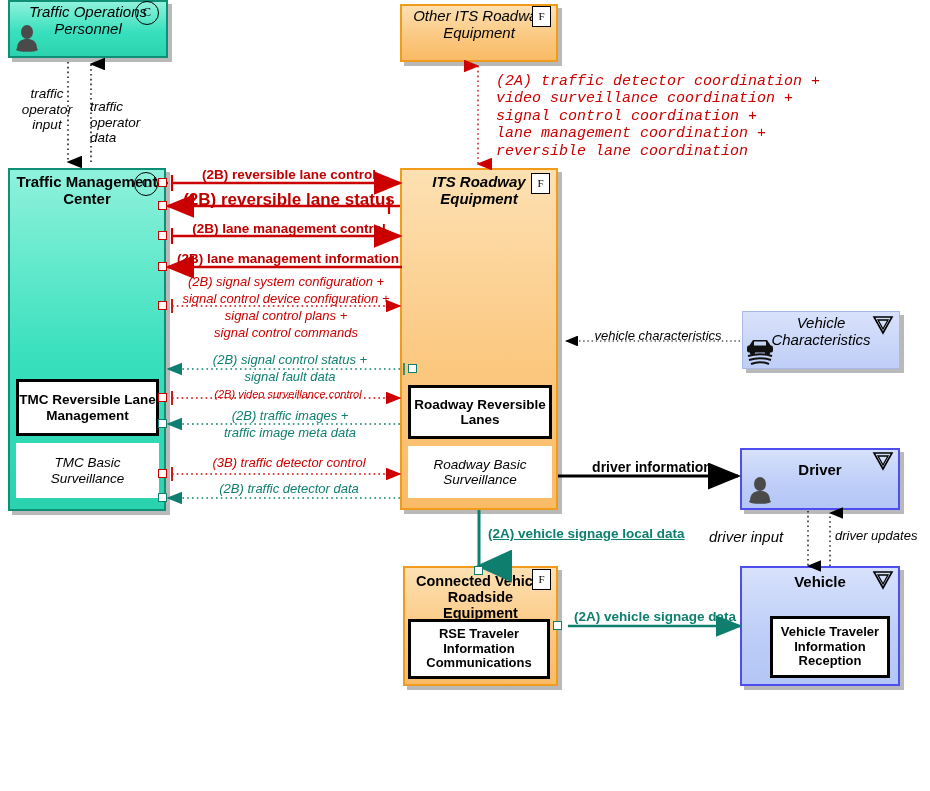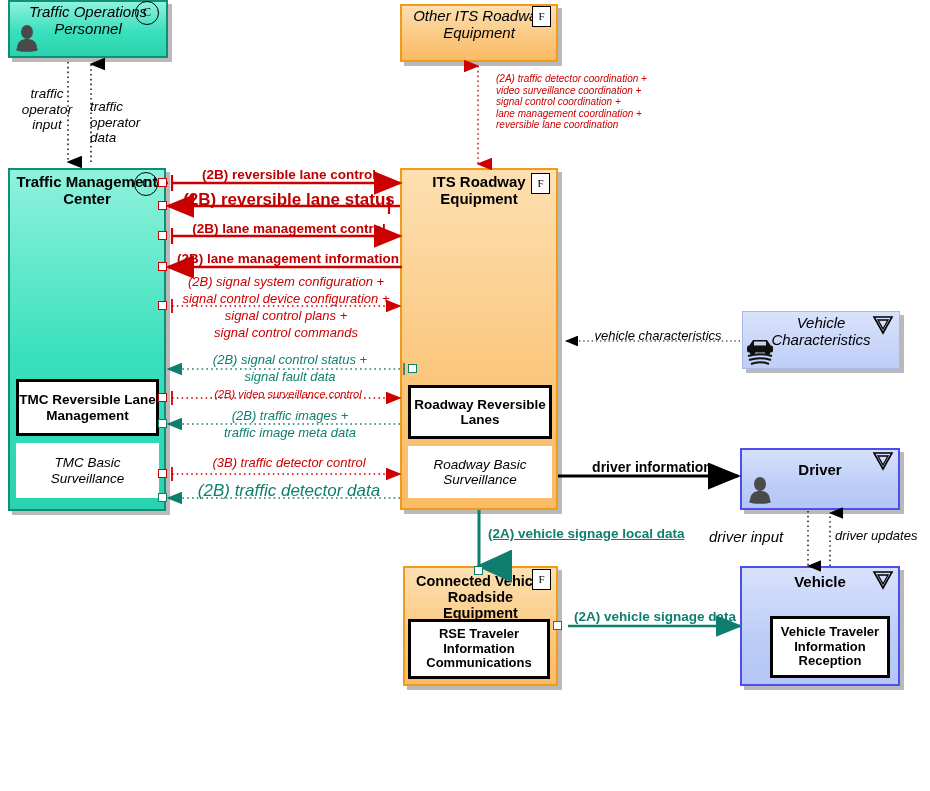--- a/index.html
+++ b/index.html
@@ -235,21 +235,21 @@
     <div class="shadow"></div>
     <div class="body"></div>
     <div class="title it-b" style="font-size: 15px; padding-top: 4px; white-space: pre-line;">Other ITS Roadway
 Equipment</div>
     <div class="badge-f" style="right:7px;top:2px;">F</div>
   </div>
 
   <div class="node orange" style="left:400px;top:168px;width:158px;height:342px;">
     <div class="shadow"></div>
     <div class="body"></div>
-    <div class="title bd" style="font-size: 15px; padding-top: 6px; white-space: pre-line;">ITS Roadway
+    <div class="title bd" style="font-size: 15px; padding-top: 6px; white-space: pre-line; font-style: italic;">ITS Roadway
 Equipment</div>
     <div class="badge-f" style="right:8px;top:5px;">F</div>
     <div class="sub hi" style="left: 8px; top: 217px; width: 144px; height: 54px; font-size: 13.5px; white-space: pre-line;">Roadway Reversible
 Lanes</div>
     <div class="sub lo" style="left: 8px; top: 278px; width: 144px; height: 52px; font-size: 13.5px; white-space: pre-line;">Roadway Basic
 Surveillance</div>
   </div>
 
   <div class="node orange" style="left:403px;top:566px;width:155px;height:120px;">
     <div class="shadow"></div>
@@ -335,21 +335,21 @@
   <div class="port teal" style="left:474px;top:566px;"></div>
   <div class="port teal" style="left:553px;top:621px;"></div>
 
   <div class="lbl blk c" style="left:14px;top:86px;width:66px;font-size:13.5px;font-style:italic;white-space:pre-line;">traffic
 operator
 input</div>
   <div class="lbl blk c" style="left:90px;top:99px;width:74px;font-size:13.5px;font-style:italic;white-space:pre-line;text-align:left;">traffic
 operator
 data</div>
 
-  <div class="lbl red" style="left:496px;top:73px;font-size:10px;font-style:italic;white-space:pre-line;">(2A) traffic detector coordination +
+  <div class="lbl red" style="left:496px;top:73px;font-size:15px;font-style:italic;white-space:pre-line;font-family:Liberation Mono, monospace;">(2A) traffic detector coordination +
 video surveillance coordination +
 signal control coordination +
 lane management coordination +
 reversible lane coordination</div>
 
   <div class="lbl dred c" style="left:178px;top:167px;width:222px;font-size:13.5px;">(2B) reversible lane control</div>
   <div class="lbl dred c" style="left:178px;top:190px;width:222px;font-size:17px;">(2B) reversible lane status</div>
   <div class="lbl dred c" style="left:178px;top:221px;width:222px;font-size:13.5px;">(2B) lane management control</div>
   <div class="lbl dred c" style="left:170px;top:251px;width:236px;font-size:13.5px;">(2B) lane management information</div>
 
@@ -361,21 +361,21 @@
   <div class="lbl teal c" style="left:176px;top:352px;width:228px;font-size:13px;font-style:italic;white-space:pre-line;line-height:1.28;">(2B) signal control status +
 signal fault data</div>
 
   <div class="lbl red c" style="left:172px;top:388px;width:232px;font-size:11px;font-style:italic;">(2B) video surveillance control</div>
 
   <div class="lbl teal c" style="left:176px;top:408px;width:228px;font-size:13px;font-style:italic;white-space:pre-line;line-height:1.28;">(2B) traffic images +
 traffic image meta data</div>
 
   <div class="lbl red c" style="left:176px;top:455px;width:226px;font-size:13px;font-style:italic;">(3B) traffic detector control</div>
 
-  <div class="lbl teal c" style="left:176px;top:481px;width:226px;font-size:17px;font-style:italic;">(2B) traffic detector data</div>
+  <div class="lbl teal c" style="left:176px;top:481px;width:226px;font-size:13px;font-style:italic;">(2B) traffic detector data</div>
 
   <div class="lbl blk c" style="left:578px;top:328px;width:160px;font-size:13px;font-style:italic;">vehicle characteristics</div>
 
   <div class="lbl blk c" style="left:570px;top:459px;width:164px;font-size:14px;font-weight:bold;">driver information</div>
 
   <div class="lbl tealb" style="left:488px;top:526px;font-size:13.5px;text-decoration:underline;">(2A) vehicle signage local data</div>
 
   <div class="lbl tealb" style="left:574px;top:609px;font-size:13.5px;">(2A) vehicle signage data</div>
 
   <div class="lbl blk" style="left:709px;top:528px;font-size:15px;font-style:italic;">driver input</div>

